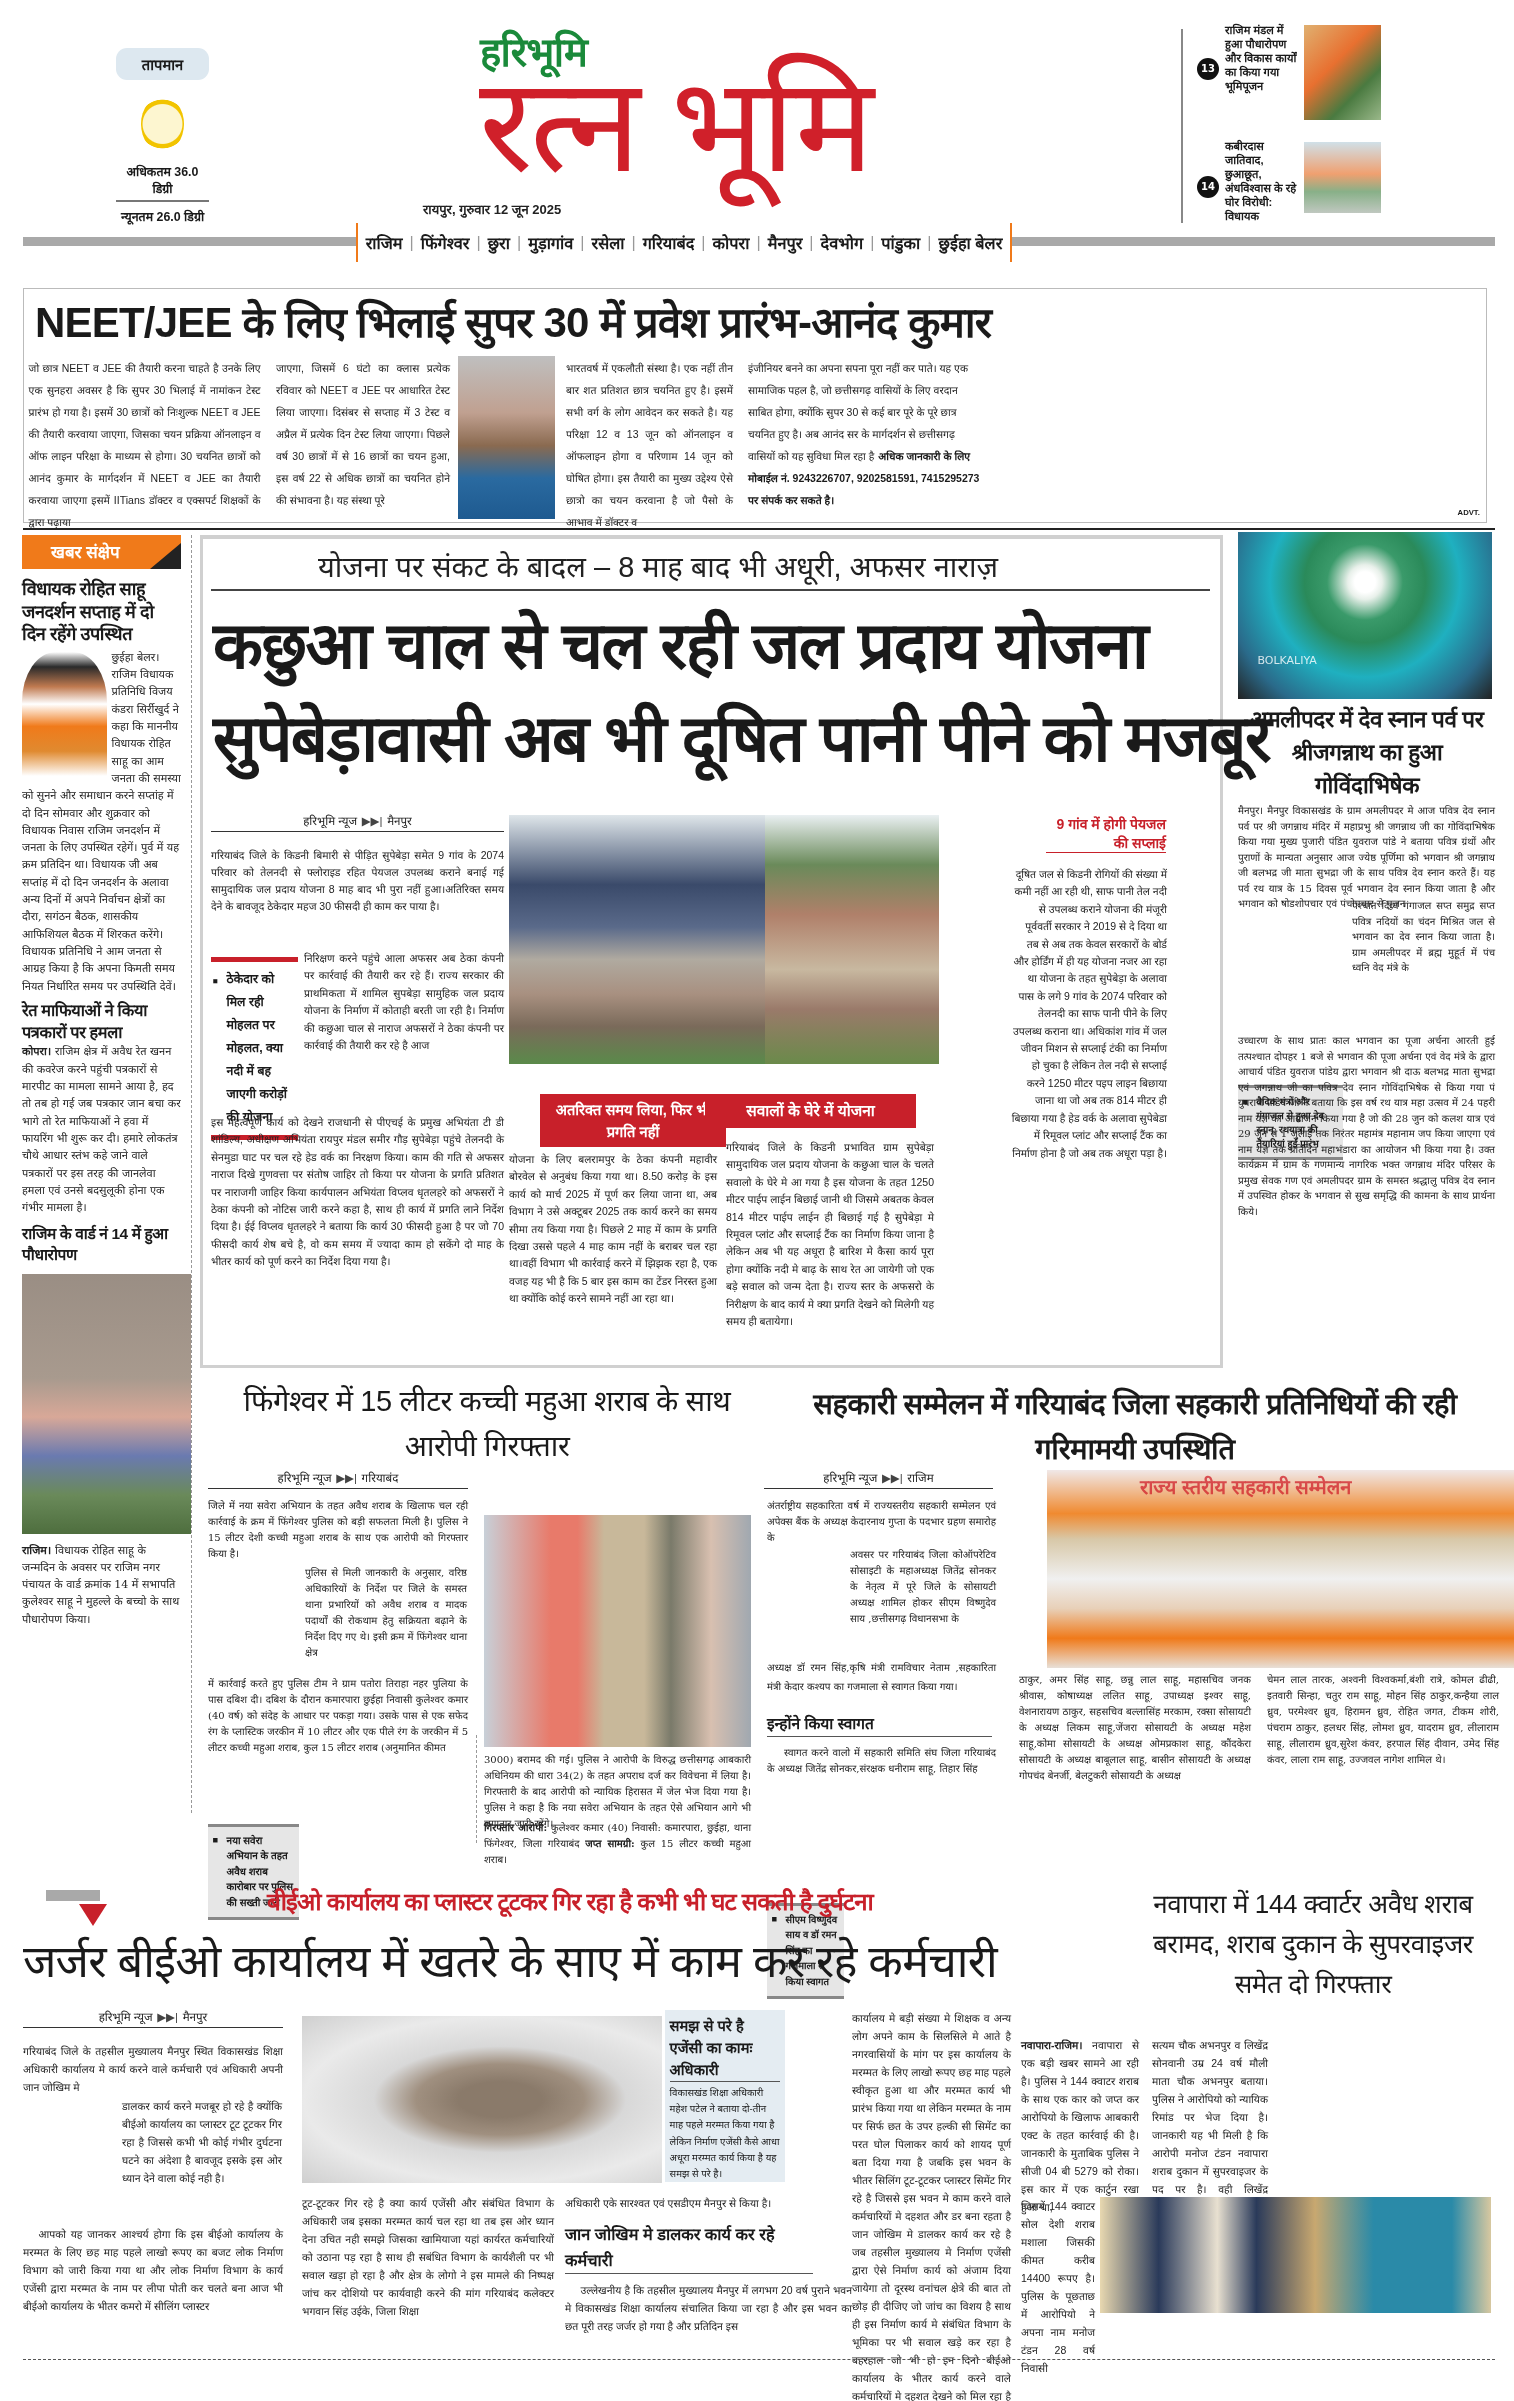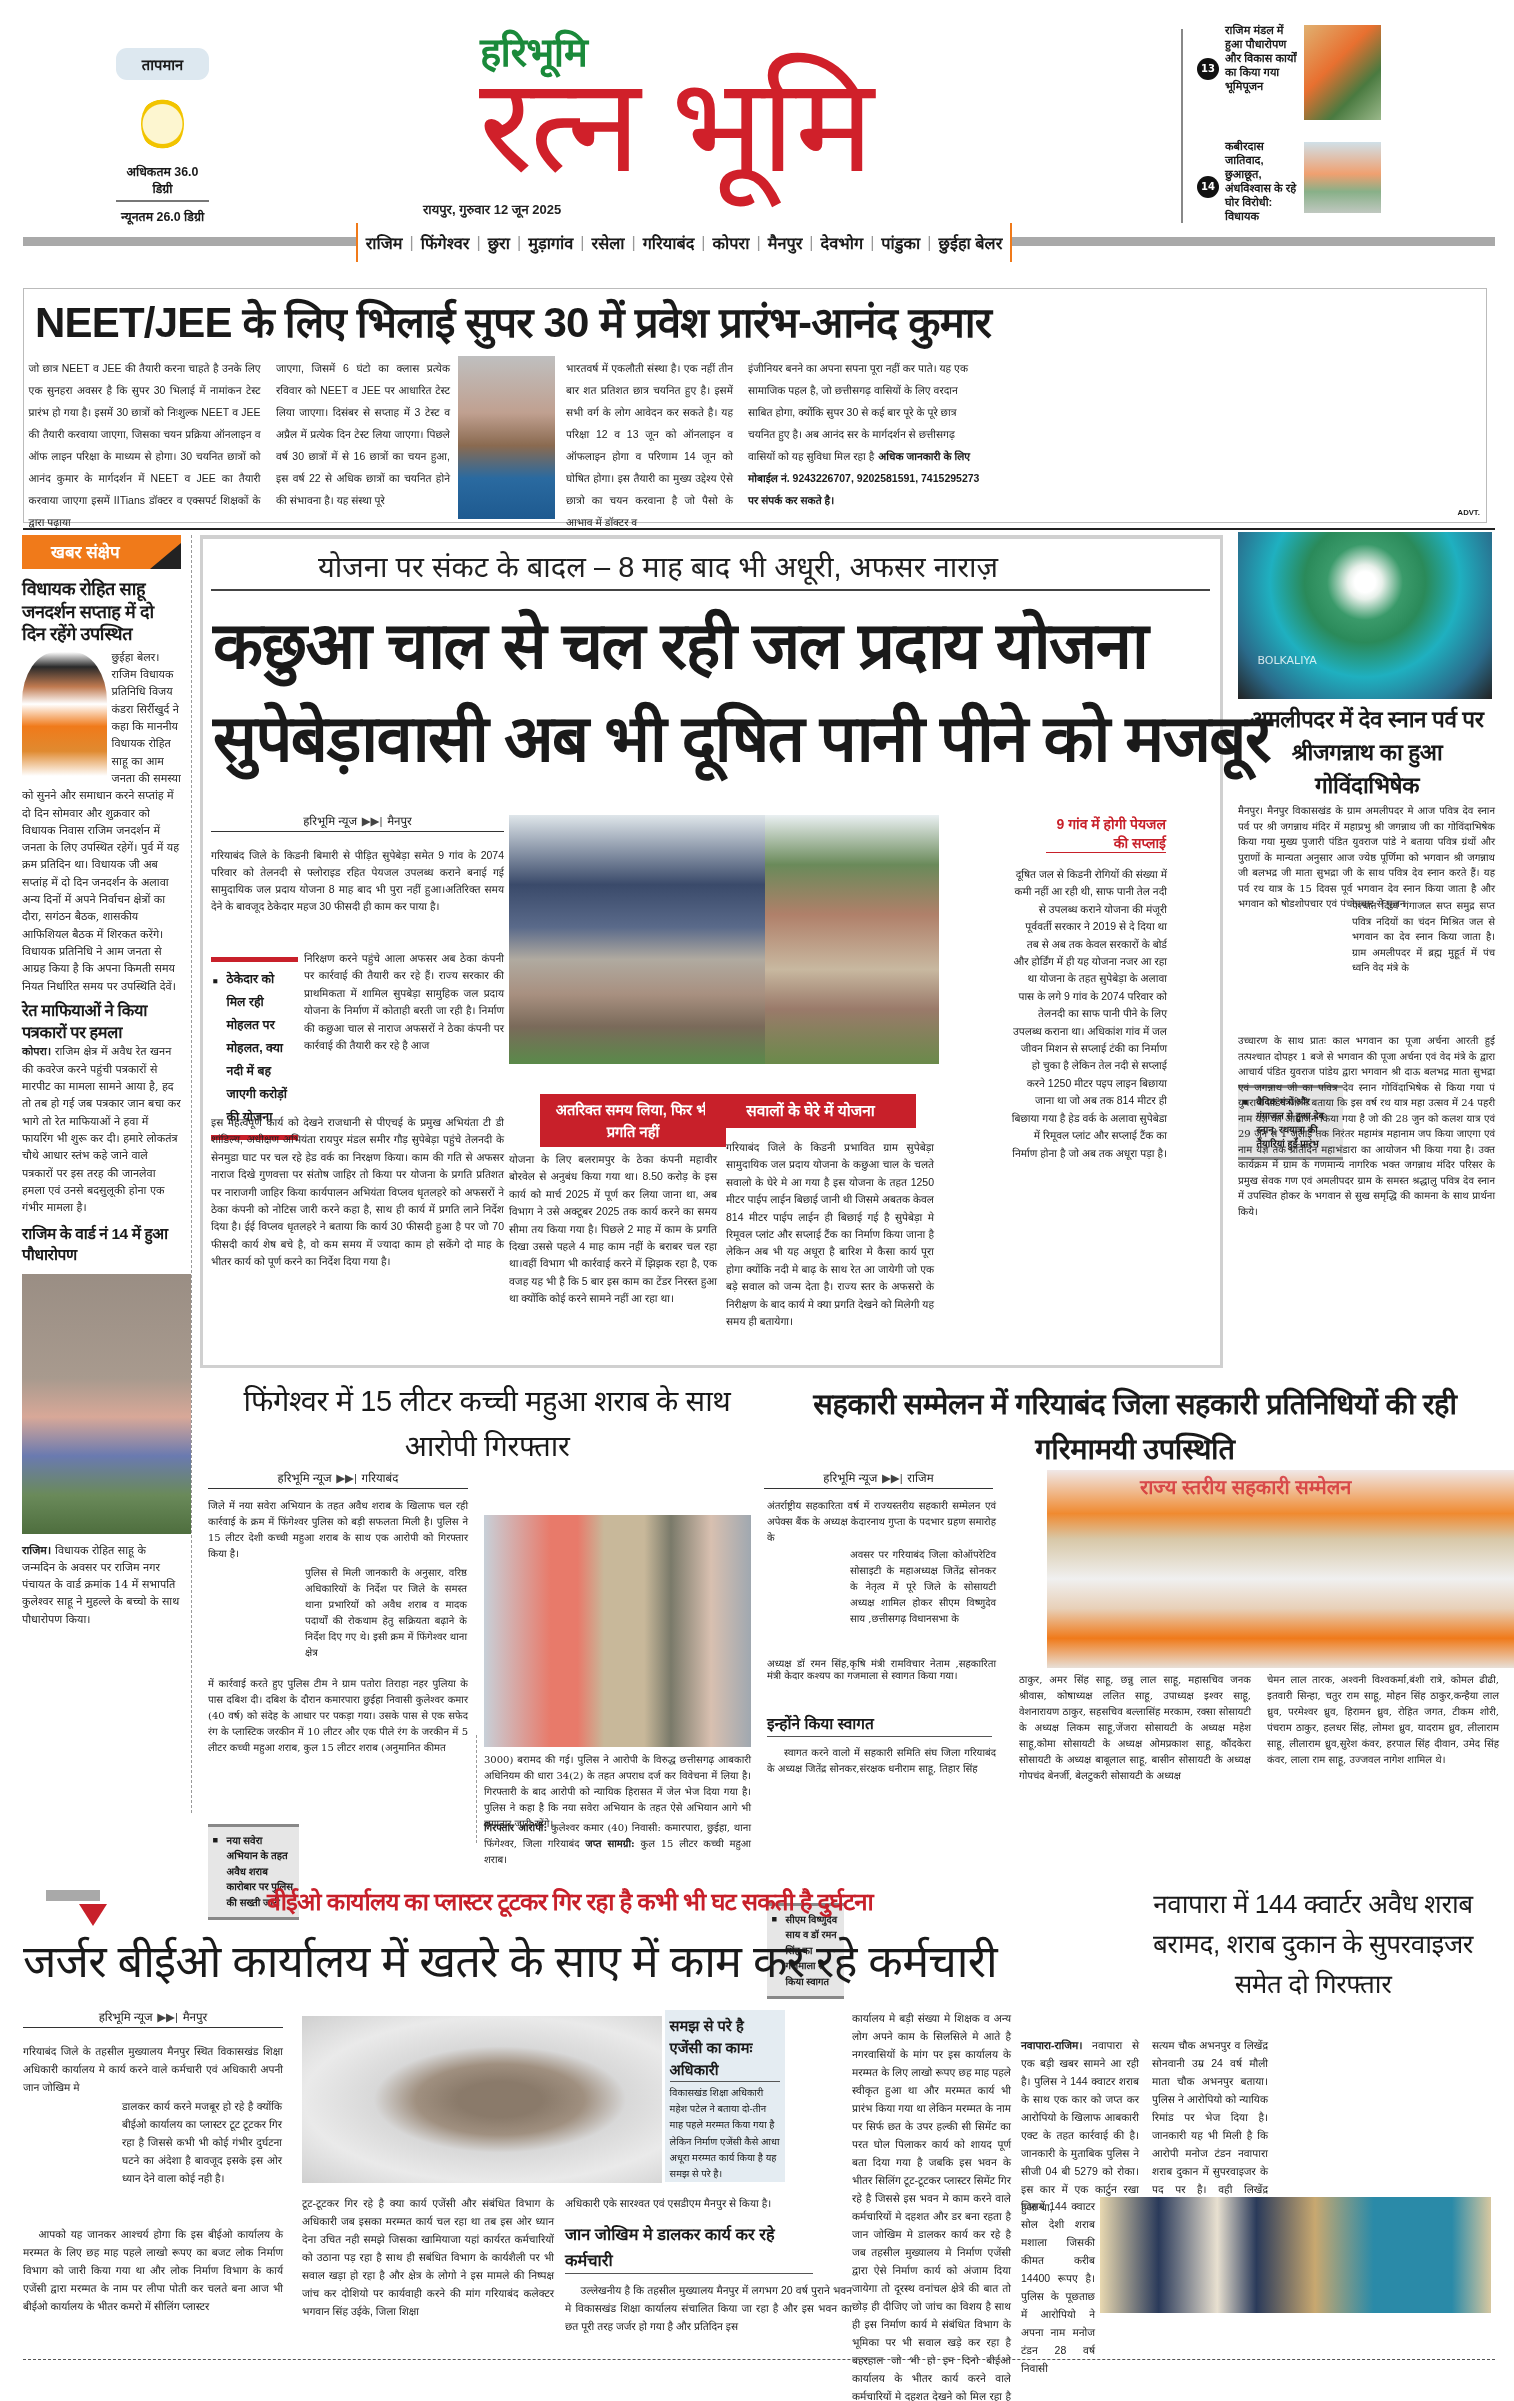--- a/index.html
+++ b/index.html
@@ -161,21 +161,21 @@
   <b>जप्त सामग्री:</b> <span>कुल 15 लीटर कच्ची महुआ शराब।</span>
 </div>
 
 <div class="abs hl" style="left:771px;top:1382px;width:728px;text-align:center;font-size:29px;line-height:45px;">सहकारी सम्मेलन में गरियाबंद जिला सहकारी प्रतिनिधियों की रही गरिमामयी उपस्थिति</div>
 <div class="abs" style="left:764px;top:1470px;width:229px;">
   <div class="byline"><span>हरिभूमि न्यूज</span><span class="arr">▶▶|</span><span>राजिम</span></div>
 </div>
 <div class="abs bodytxt" style="left:767px;top:1498px;width:229px;font-size:10px;line-height:16px;">अंतर्राष्ट्रीय सहकारिता वर्ष में राज्यस्तरीय सहकारी सम्मेलन एवं अपेक्स बैंक के अध्यक्ष केदारनाथ गुप्ता के पदभार ग्रहण समारोह के</div>
 <div class="abs pullquote" style="left:767px;top:1549px;width:77px;font-size:9.7px;line-height:15.5px;">सीएम विष्णुदेव साय व डॉ रमन सिंह का गजमाला से किया स्वागत</div>
 <div class="abs bodytxt" style="left:850px;top:1547px;width:146px;font-size:10px;line-height:16px;">अवसर पर गरियाबंद जिला कोऑपरेटिव सोसाइटी के महाअध्यक्ष जितेंद्र सोनकर के नेतृत्व में पूरे जिले के सोसायटी अध्यक्ष शामिल होकर सीएम विष्णुदेव साय ,छत्तीसगढ़ विधानसभा के</div>
-<div class="abs bodytxt" style="left:767px;top:1658px;width:229px;font-size:10px;line-height:12px;">अध्यक्ष डॉ रमन सिंह,कृषि मंत्री रामविचार नेताम ,सहकारिता मंत्री केदार कश्यप का गजमाला से स्वागत किया गया।</div>
+<div class="abs bodytxt" style="left:767px;top:1658px;width:229px;font-size:10px;line-height:19px;">अध्यक्ष डॉ रमन सिंह,कृषि मंत्री रामविचार नेताम ,सहकारिता मंत्री केदार कश्यप का गजमाला से स्वागत किया गया।</div>
 <div class="abs" style="left:767px;top:1712px;width:225px;font-family:'Liberation Sans',sans-serif;font-weight:bold;font-size:15.5px;border-bottom:1.5px solid #555;padding-bottom:1.5px;">इन्होंने किया स्वागत</div>
 <div class="abs bodytxt" style="left:767px;top:1745px;width:229px;font-size:10px;line-height:16px;text-indent:17px;">स्वागत करने वालो में सहकारी समिति संघ जिला गरियाबंद के अध्यक्ष जितेंद्र सोनकर,संरक्षक धनीराम साहू, तिहार सिंह</div>
 <div class="abs photo" style="left:1019px;top:1470px;width:480px;height:198px;background:linear-gradient(180deg,#f0e8e8 0%,#f08a30 22%,#d8c8a8 35%,#f0f0f0 55%,#e8d0b8 70%,#f07a1a 85%,#e8e0d8 100%);margin-left:28px;">
   <span style="position:absolute;left:93px;top:3.1px;color:#d0202a;font-family:'Liberation Sans',sans-serif;font-weight:bold;font-size:20px;opacity:0.75;">राज्य स्तरीय सहकारी सम्मेलन</span>
 </div>
 <div class="abs bodytxt" style="left:1019px;top:1672px;width:232px;font-size:10px;line-height:16px;">ठाकुर, अमर सिंह साहू, छन्नु लाल साहू, महासचिव जनक श्रीवास, कोषाध्यक्ष ललित साहू, उपाध्यक्ष इश्वर साहू, वेशनारायण ठाकुर, सहसचिव बल्लासिंह मरकाम, रक्सा सोसायटी के अध्यक्ष लिकम साहू,जेंजरा सोसायटी के अध्यक्ष महेश साहू,कोमा सोसायटी के अध्यक्ष ओमप्रकाश साहू, कौंदकेरा सोसायटी के अध्यक्ष बाबूलाल साहू, बासीन सोसायटी के अध्यक्ष गोपचंद बेनर्जी, बेलटुकरी सोसायटी के अध्यक्ष</div>
 <div class="abs bodytxt" style="left:1267px;top:1672px;width:232px;font-size:10px;line-height:16px;">चेमन लाल तारक, अश्वनी विश्वकर्मा,बंशी रात्रे, कोमल ढीढी, इतवारी सिन्हा, चतुर राम साहू, मोहन सिंह ठाकुर,कन्हैया लाल ध्रुव, परमेश्वर ध्रुव, हिरामन ध्रुव, रोहित जगत, टीकम शोरी, पंचराम ठाकुर, हलधर सिंह, लोमश ध्रुव, यादराम ध्रुव, लीलाराम साहू, लीलाराम ध्रुव,सुरेश कंवर, हरपाल सिंह दीवान, उमेद सिंह कंवर, लाला राम साहू, उज्जवल नागेश शामिल थे।</div>
 
 <div class="abs vsep" style="left:476px;top:1735px;height:108px;"></div>
 

